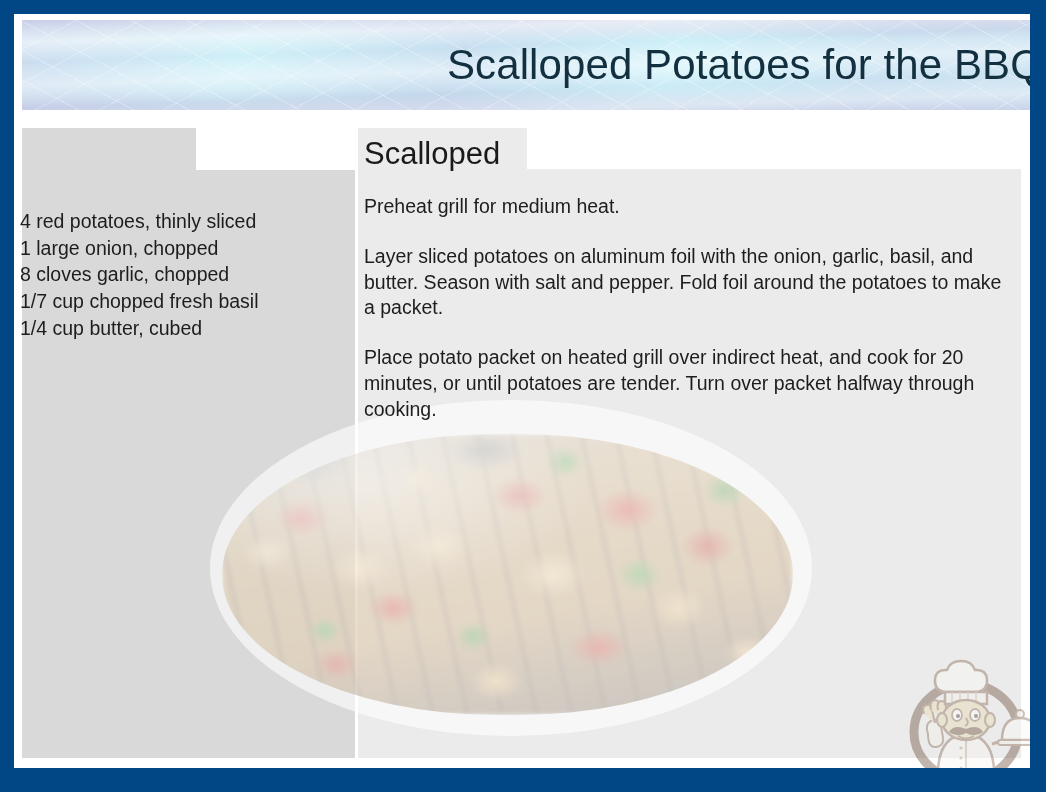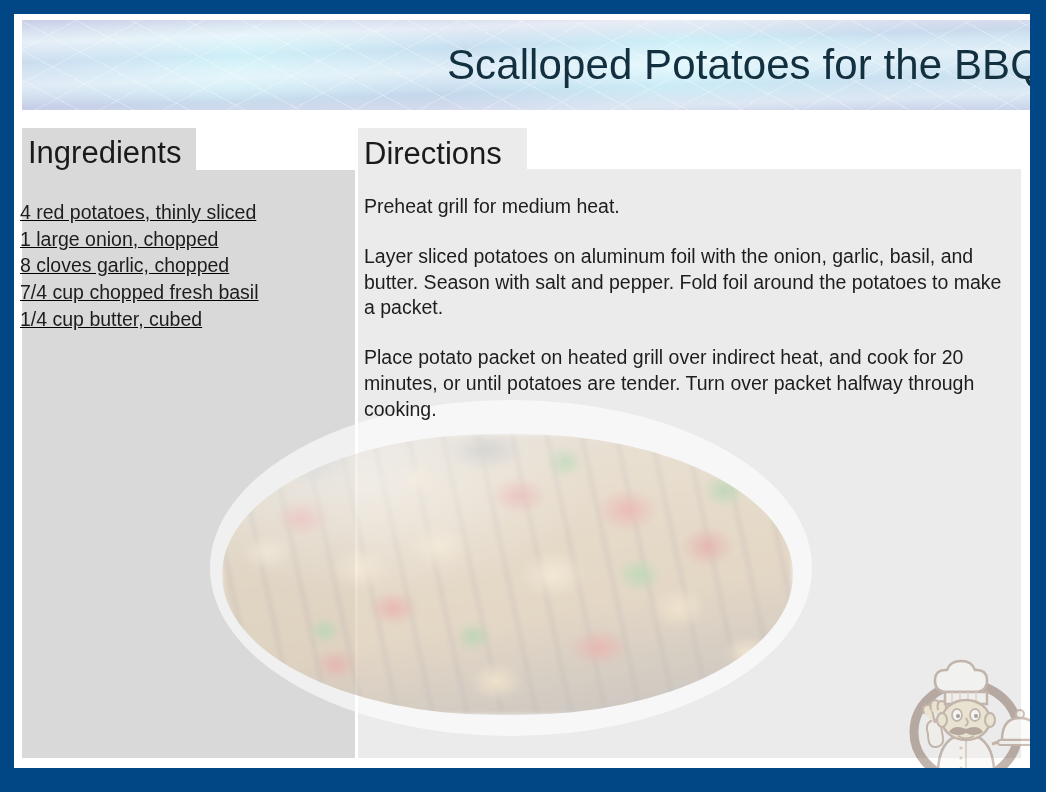--- a/index.html
+++ b/index.html
@@ -136,24 +136,23 @@
     white-space: nowrap;
     z-index: 6;
   }
   .heading-ingredients { left: 14px;  top: 123px; }
   .heading-directions  { left: 350px; top: 124px; }
 
   
   .ingredients-list {
     position: absolute;
     left: 6px;
-    top: 185px;
+    top: 194px;
     width: 330px;
     z-index: 6;
-    text-decoration: underline;
   }
   .ingredient-line {
     font-size: 19.5px;
     line-height: 26.7px;
     color: #1d1d1d;
     white-space: nowrap;
   }
 
   
   .directions-body {
@@ -263,28 +262,27 @@
 
     <div class="banner">
       <div class="banner-title">Scalloped Potatoes for the BBQ</div>
     </div>
 
     <div class="panel-ingredients-head"></div>
     <div class="panel-ingredients-body"></div>
     <div class="panel-directions-head"></div>
     <div class="panel-directions-body"></div>
 
-    <div class="heading heading-ingredients">Ingredients</div>
-    <div class="heading heading-directions">Directions</div>
+    <div class="heading heading-directions">Scalloped</div>
 
     <div class="ingredients-list">
       <div class="ingredient-line">4 red potatoes, thinly sliced</div>
       <div class="ingredient-line">1 large onion, chopped</div>
       <div class="ingredient-line">8 cloves garlic, chopped</div>
-      <div class="ingredient-line">7/4 cup chopped fresh basil</div>
+      <div class="ingredient-line">1/7 cup chopped fresh basil</div>
       <div class="ingredient-line">1/4 cup butter, cubed</div>
     </div>
 
     <div class="directions-body">
       <p class="direction-para">Preheat grill for medium heat.</p>
       <p class="direction-para">Layer sliced potatoes on aluminum foil with the onion, garlic, basil, and butter. Season with salt and pepper. Fold foil around the potatoes to make a packet.</p>
       <p class="direction-para">Place potato packet on heated grill over indirect heat, and cook for 20 minutes, or until potatoes are tender. Turn over packet halfway through cooking.</p>
     </div>
 
     <div class="ellipse-overlay"></div>

